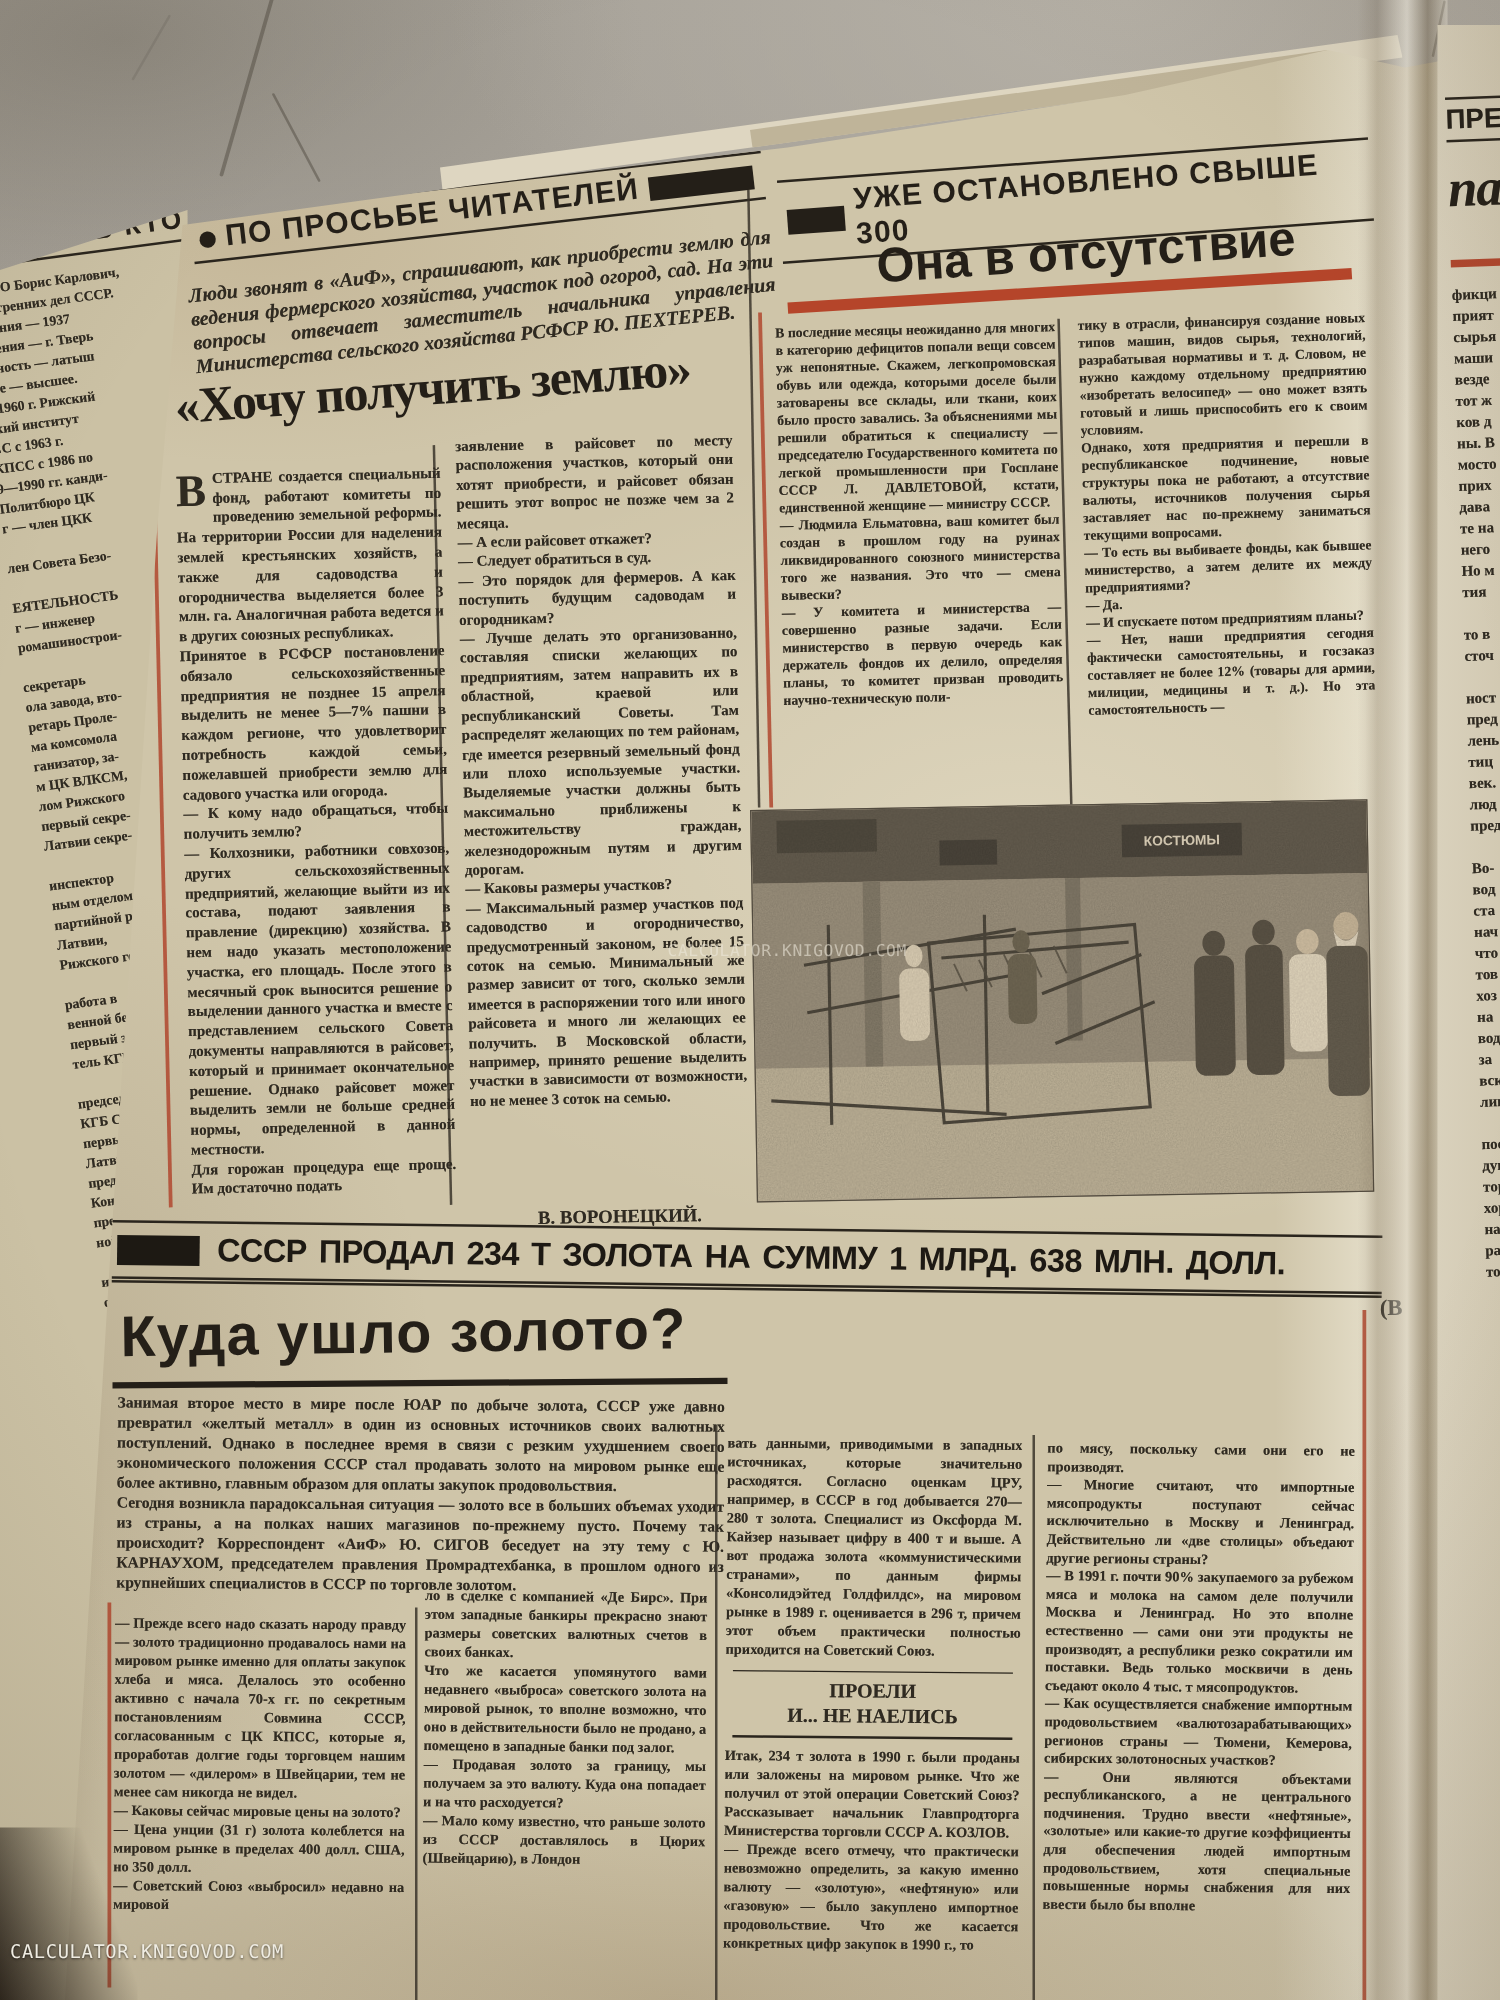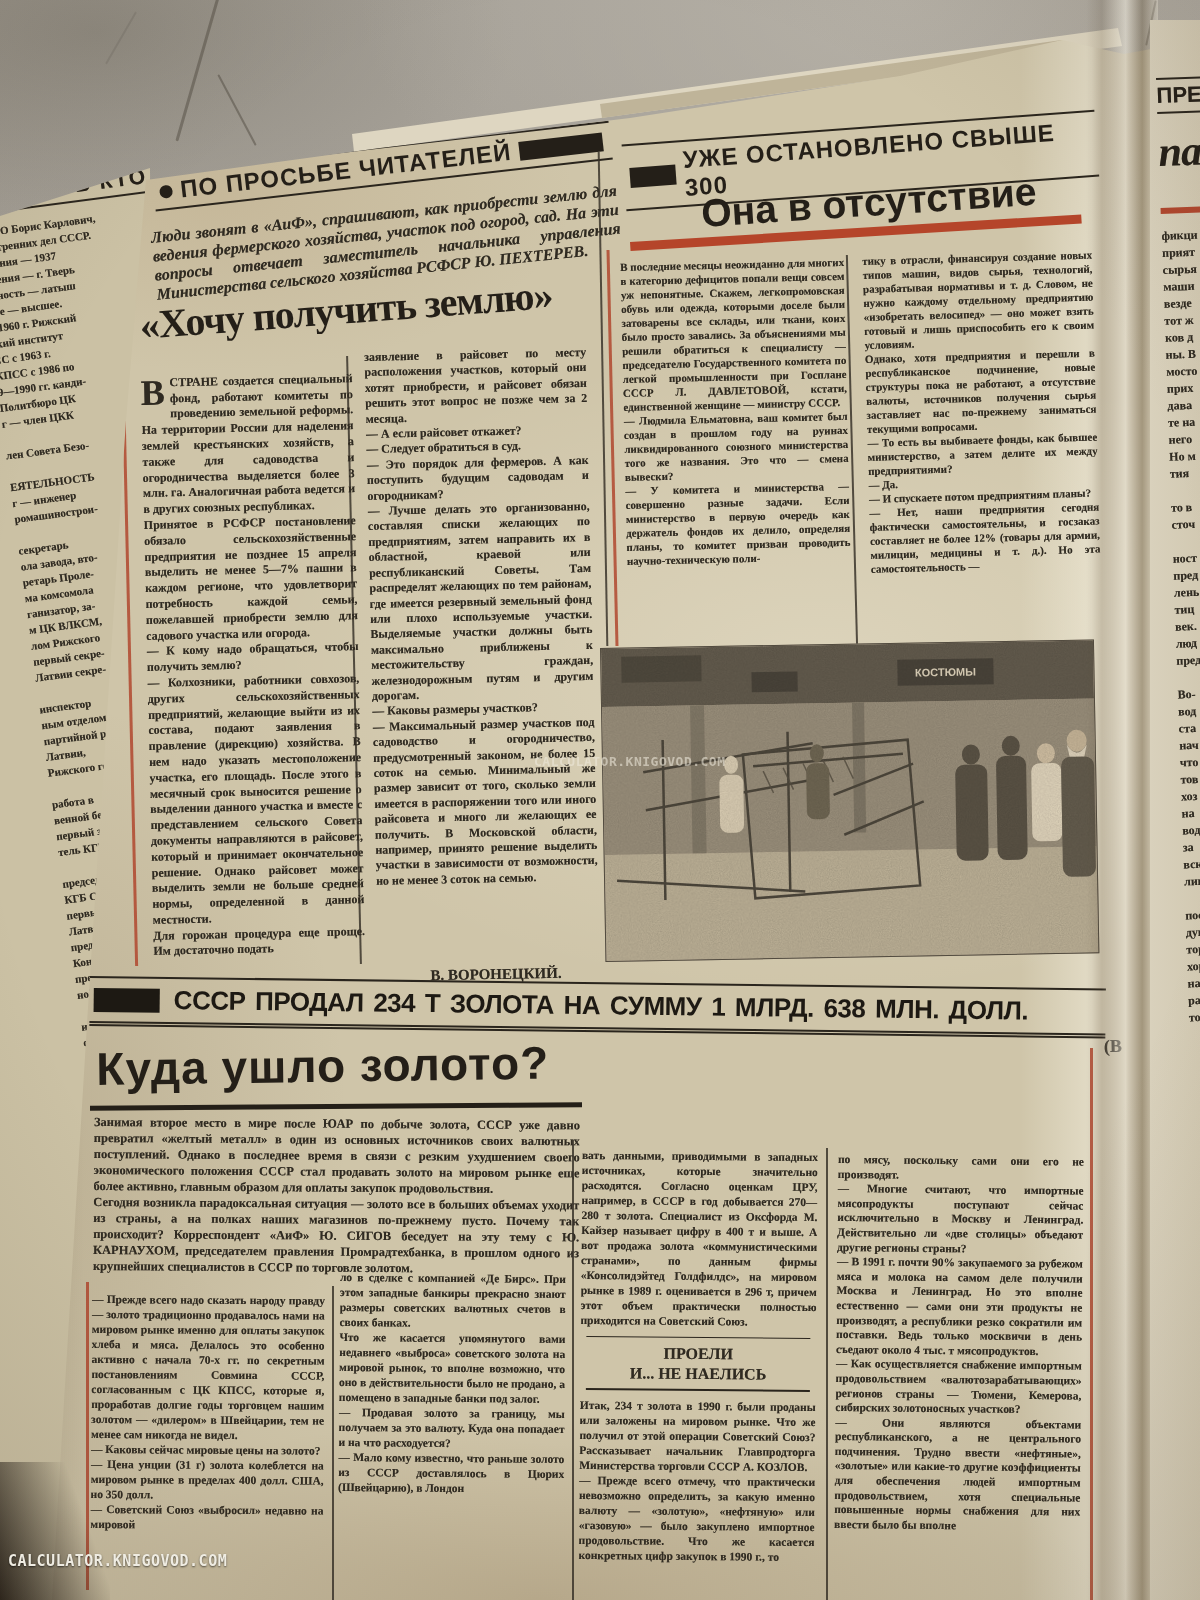--- a/index.html
+++ b/index.html
@@ -53,21 +53,21 @@
   .t11{font-size:11px;line-height:14px;}
   .dropcap{float:left;font-weight:800;font-size:36px;line-height:30px;padding:2px 5px 0 0;}
   .rule-v{position:absolute;width:2px;background:#3a342a;opacity:.85;}
   .rule-red{position:absolute;width:3px;background:#b0472e;opacity:.85;}
   .headline-serif{font-family:"Liberation Serif",serif;font-weight:800;white-space:nowrap;color:#241f18;letter-spacing:-1px;}
   .headline-sans{font-family:"Liberation Sans",sans-serif;font-weight:800;white-space:nowrap;color:#241f18;}
   .banner{display:flex;align-items:center;gap:14px;border-top:2px solid #2a251d;border-bottom:5px double #2a251d;padding:6px 4px;}
   .banner .blob{width:66px;height:24px;background:#1d1913;flex:0 0 auto;}
   .banner span{font-family:"Liberation Sans",sans-serif;font-weight:800;font-size:26px;letter-spacing:-0.5px;word-spacing:3px;white-space:nowrap;color:#1d1913;}
   .subhead{font-weight:800;text-align:center;font-size:16px;line-height:20px;border-top:1.5px solid #2a251d;border-bottom:2.5px solid #2a251d;padding:6px 0 5px;margin:8px 6px;}
-  .wm{font-family:"DejaVu Sans Mono",monospace;font-weight:bold;letter-spacing:.5px;z-index:9;}
+  .wm{font-family:"DejaVu Sans Mono",monospace;font-weight:normal;letter-spacing:.5px;z-index:9;}
   .strip-body{font-weight:bold;white-space:pre-line;}
   .photo-wrap{overflow:hidden;border:1px solid #4a443a;filter:sepia(.22) contrast(.96) brightness(1.02);background:#9a9182;}
 </style>
 </head>
 <body>
 
 <div class="crack" style="left:196px;top:-6px;width:3px;height:150px;transform:rotate(16deg);"></div>
 <div class="crack" style="left:236px;top:70px;width:2px;height:80px;transform:rotate(-28deg);"></div>
 <div class="crack" style="left:120px;top:8px;width:2px;height:60px;transform:rotate(30deg);opacity:.35;"></div>
 <div class="crack" style="left:1150px;top:0;width:2px;height:46px;transform:rotate(12deg);"></div>

